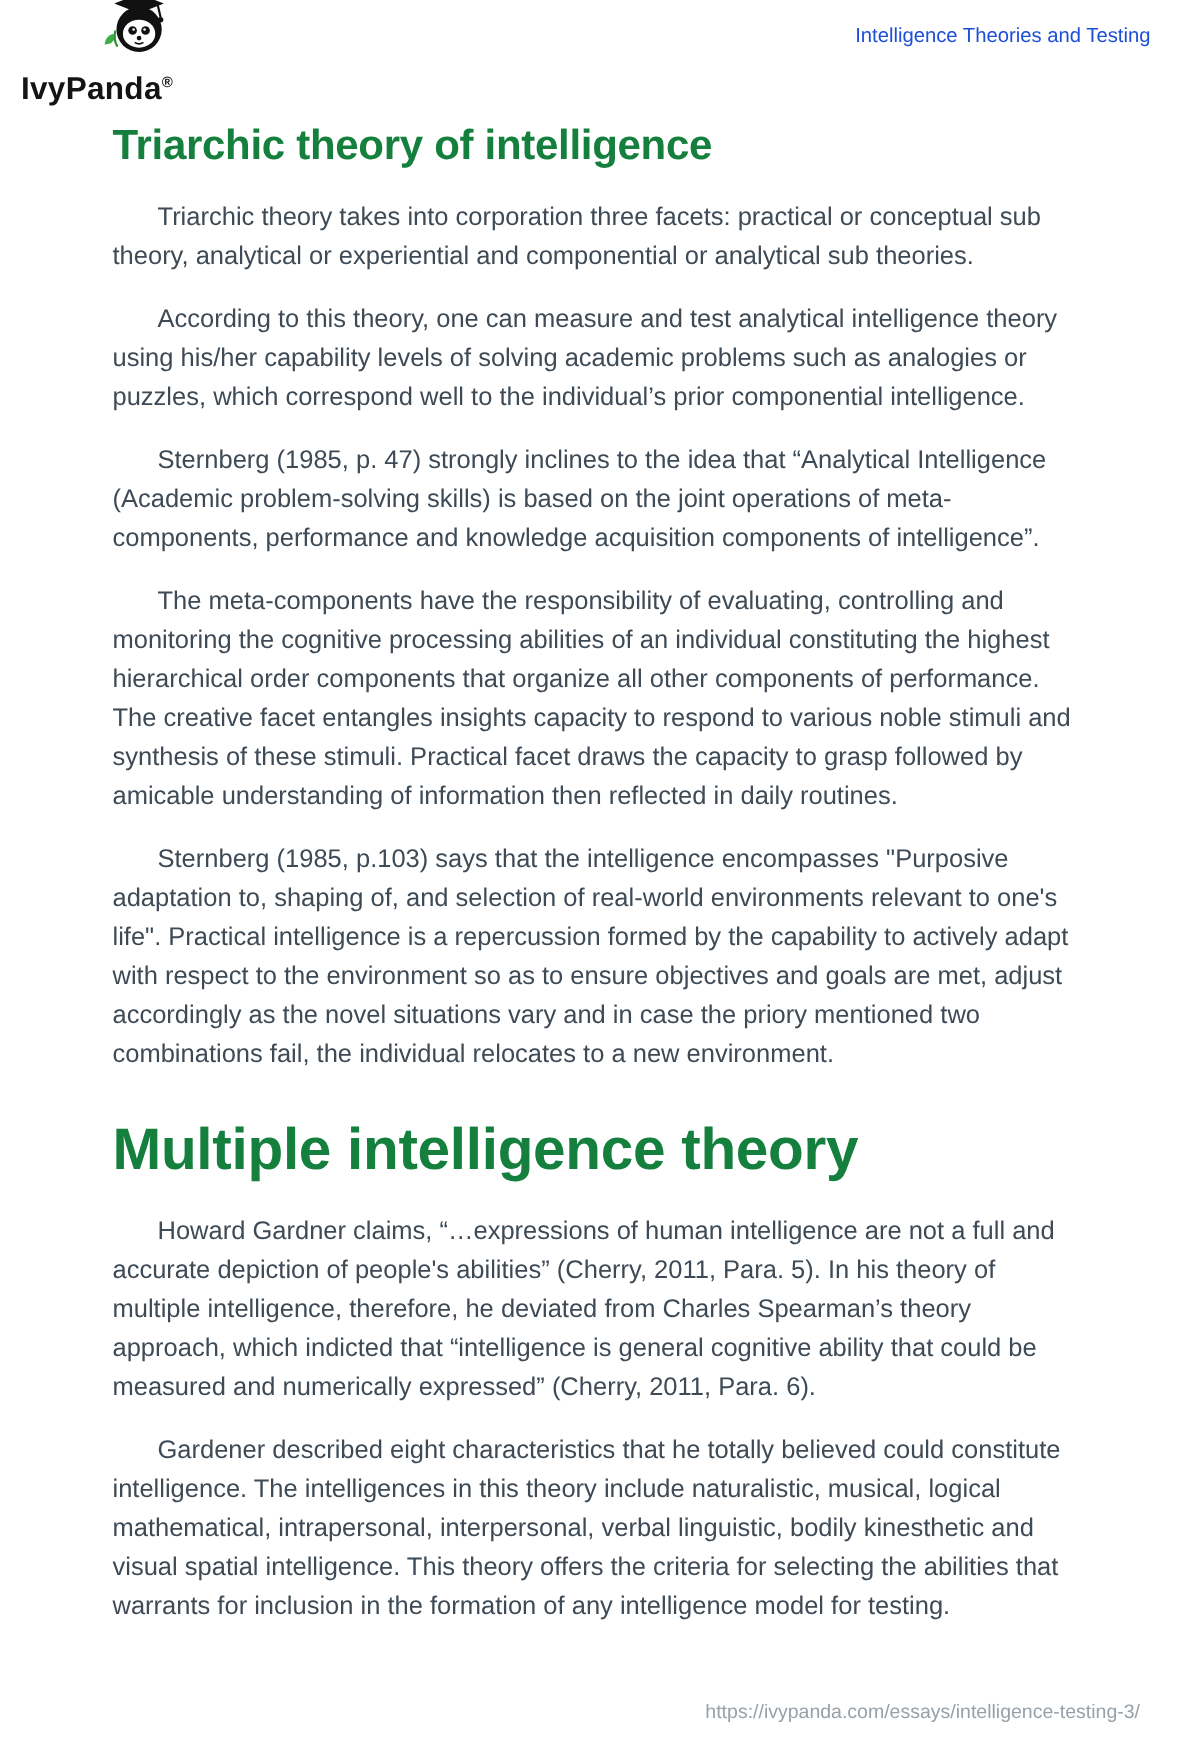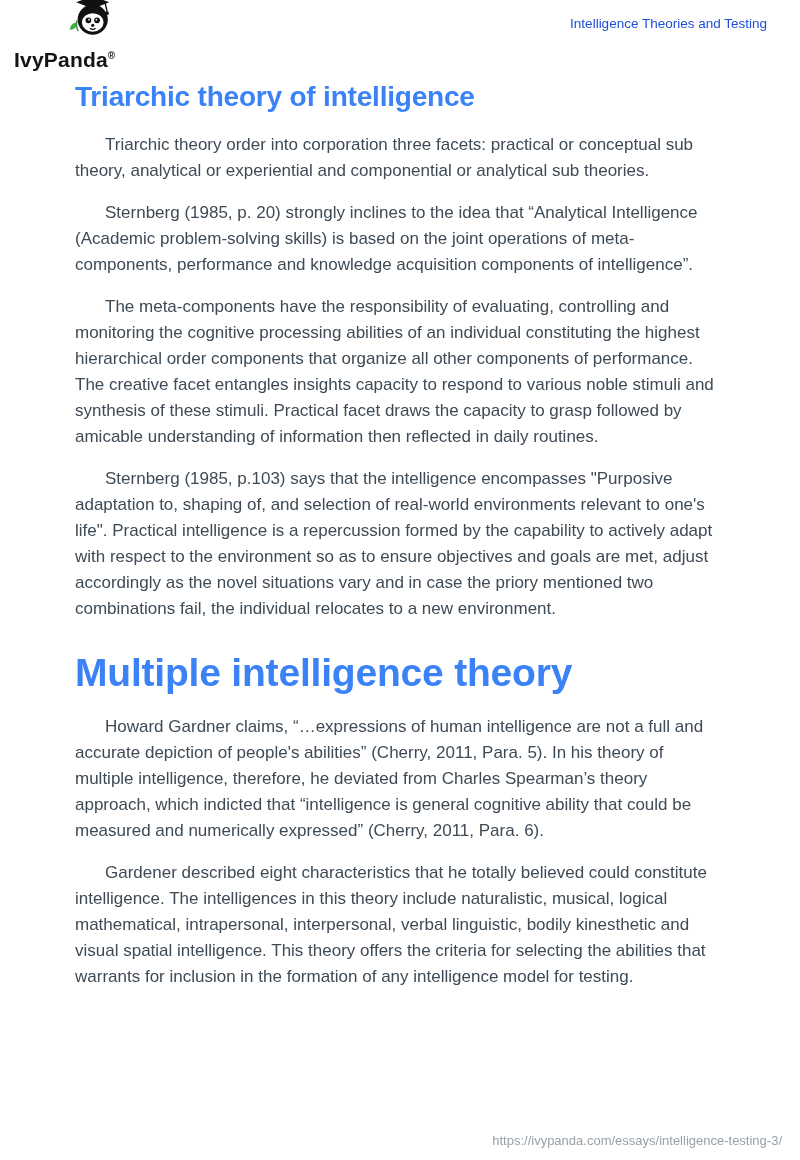--- a/index.html
+++ b/index.html
@@ -37,38 +37,38 @@
   }
   .reg { font-size: 10px; vertical-align: super; font-weight: bold; }
   .doc-title {
     font-size: 13.5px;
     color: #1d4ed8;
     align-self: flex-start;
     margin-top: 8px;
   }
   .content { padding: 0 75px; }
   .section-heading {
-    color: #3b82f6;
+    color: #15803d;
     font-size: 28px;
     font-weight: bold;
     letter-spacing: -0.2px;
     margin: 24px 0 18px 0;
     line-height: 1.2;
   }
   .section-heading--lg { font-size: 39px; margin-top: 28px; }
   .para {
     font-size: 17px;
     line-height: 26px;
     color: #3e4a55;
     text-indent: 30px;
     margin: 0 0 16px 0;
   }
   .page-footer {
     position: absolute;
-    right: 18px;
+    right: 40px;
     bottom: 12px;
     font-size: 13px;
     color: #98a0a8;
   }
   .page-footer a {
     color: #98a0a8;
     text-decoration: none;
     cursor: pointer;
   }
 </style>
@@ -103,22 +103,23 @@
       </svg>
     </span>
     <span class="brand-name"><span>IvyPanda</span><sup class="reg">®</sup></span>
   </a>
   <div class="doc-title">Intelligence Theories and Testing</div>
 </header>
 
 <main class="content">
   <section>
     <h2 class="section-heading">Triarchic theory of intelligence</h2>
-    <p class="para">Triarchic theory order into corporation three facets: practical or conceptual sub theory, analytical or experiential and componential or analytical sub theories.</p>
-    <p class="para">Sternberg (1985, p. 20) strongly inclines to the idea that “Analytical Intelligence (Academic problem-solving skills) is based on the joint operations of meta-components, performance and knowledge acquisition components of intelligence”.</p>
+    <p class="para">Triarchic theory takes into corporation three facets: practical or conceptual sub theory, analytical or experiential and componential or analytical sub theories.</p>
+    <p class="para">According to this theory, one can measure and test analytical intelligence theory using his/her capability levels of solving academic problems such as analogies or puzzles, which correspond well to the individual’s prior componential intelligence.</p>
+    <p class="para">Sternberg (1985, p. 47) strongly inclines to the idea that “Analytical Intelligence (Academic problem-solving skills) is based on the joint operations of meta-components, performance and knowledge acquisition components of intelligence”.</p>
     <p class="para">The meta-components have the responsibility of evaluating, controlling and monitoring the cognitive processing abilities of an individual constituting the highest hierarchical order components that organize all other components of performance. The creative facet entangles insights capacity to respond to various noble stimuli and synthesis of these stimuli. Practical facet draws the capacity to grasp followed by amicable understanding of information then reflected in daily routines.</p>
     <p class="para">Sternberg (1985, p.103) says that the intelligence encompasses "Purposive adaptation to, shaping of, and selection of real-world environments relevant to one's life". Practical intelligence is a repercussion formed by the capability to actively adapt with respect to the environment so as to ensure objectives and goals are met, adjust accordingly as the novel situations vary and in case the priory mentioned two combinations fail, the individual relocates to a new environment.</p>
   </section>
 
   <section>
     <h2 class="section-heading section-heading--lg">Multiple intelligence theory</h2>
     <p class="para">Howard Gardner claims, “…expressions of human intelligence are not a full and accurate depiction of people's abilities” (Cherry, 2011, Para. 5). In his theory of multiple intelligence, therefore, he deviated from Charles Spearman’s theory approach, which indicted that “intelligence is general cognitive ability that could be measured and numerically expressed” (Cherry, 2011, Para. 6).</p>
     <p class="para">Gardener described eight characteristics that he totally believed could constitute intelligence. The intelligences in this theory include naturalistic, musical, logical mathematical, intrapersonal, interpersonal, verbal linguistic, bodily kinesthetic and visual spatial intelligence. This theory offers the criteria for selecting the abilities that warrants for inclusion in the formation of any intelligence model for testing.</p>
   </section>
 </main>

